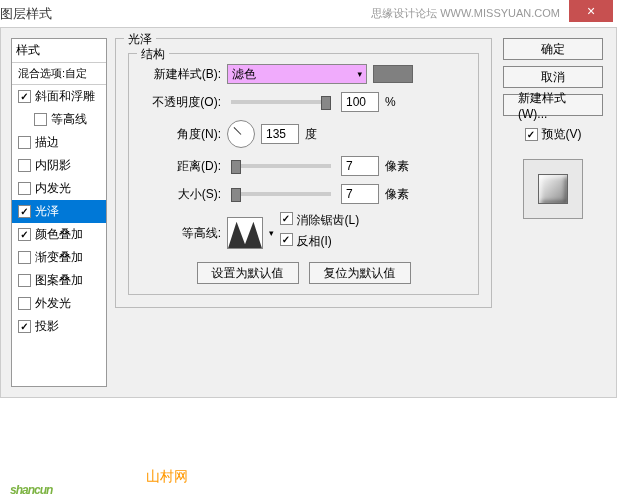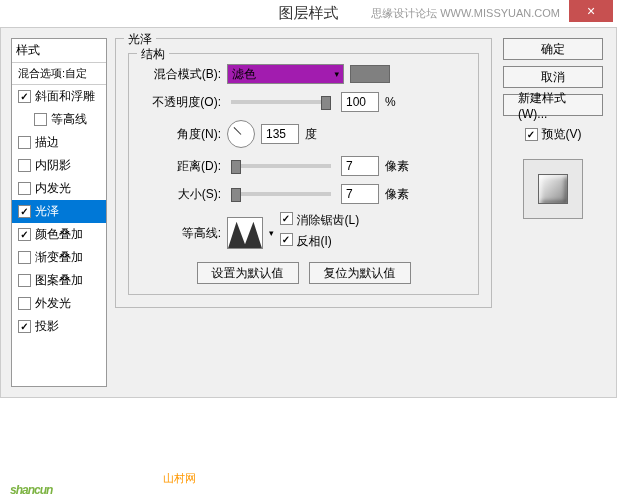--- a/index.html
+++ b/index.html
@@ -1,37 +1,37 @@
 <!DOCTYPE html>
 <html><head>
 <meta charset="utf-8">
 <style>
 *{box-sizing:border-box;margin:0;padding:0;font-family:"Microsoft YaHei",SimSun,sans-serif;font-size:12px}
 body{background:#fff;width:617px;height:504px;position:relative}
 .titlebar{height:28px;background:#fff;border-bottom:1px solid #ccc;display:flex;align-items:center;position:relative}
-.title{flex:1;text-align:center;font-size:15px;color:#333}
+.title{flex:1;text-align:left;font-size:13px;color:#333}
 .subtitle{position:absolute;right:57px;color:#999;font-size:11px}
 .close-btn{width:44px;height:22px;background:#c75050;color:#fff;display:flex;align-items:center;justify-content:center;font-size:14px;font-family:Arial;position:absolute;right:4px;top:0}
 .dialog-body{padding:10px;background:#f0f0f0;height:370px;display:flex;gap:8px;border:1px solid #ccc;border-top:none}
 .styles-panel{width:96px;border:1px solid #999;background:#fff}
 .styles-header{padding:3px 4px;border-bottom:1px solid #ccc}
 .styles-subheader{padding:3px 6px;border-bottom:1px solid #ccc;font-size:11px}
 .style-item{padding:3px 6px;display:flex;align-items:center;gap:4px;cursor:pointer}
 .style-item.selected{background:#0078d7;color:#fff}
 .style-item.indent{padding-left:22px}
 .checkbox{width:13px;height:13px;border:1px solid #888;background:#fff;display:inline-flex;align-items:center;justify-content:center;font-size:10px;color:#333}
 .checkbox.checked::after{content:"✓";color:#000;font-weight:bold}
 .style-item.selected .checkbox.checked::after{color:#000}
 .center-panel{flex:1;position:relative}
 .fieldset{border:1px solid #bbb;padding:8px 12px 12px;margin-bottom:8px;position:relative}
 .fieldset-title{position:absolute;top:-8px;left:8px;background:#f0f0f0;padding:0 4px;font-size:12px}
 .inner-fieldset{border:1px solid #bbb;padding:10px 12px;margin-top:6px;position:relative}
 .row{display:flex;align-items:center;margin-bottom:8px;gap:6px}
 .row-label{width:80px;text-align:right}
-.select-box{width:117px;height:20px;border:1px solid #888;background:#a21caf;padding:0 4px;display:flex;align-items:center;justify-content:space-between}
+.select-box{width:140px;height:20px;border:1px solid #888;background:#f0abfc;padding:0 4px;display:flex;align-items:center;justify-content:space-between}
 .select-arrow{font-size:9px}
 .color-swatch{width:40px;height:18px;background:#808080;border:1px solid #666}
 .slider{flex:1;max-width:100px;height:4px;background:#ccc;position:relative;margin:0 4px}
 .slider::after{content:"";position:absolute;width:8px;height:12px;background:#888;top:-4px;border:1px solid #555}
 .slider.full::after{right:0}
 .slider.start::after{left:0}
 .num-input{width:38px;height:20px;border:1px solid #888;background:#fff;padding:0 4px;text-align:left}
 .unit{width:30px}
 .angle-dial{width:28px;height:28px;border:1px solid #888;border-radius:50%;background:#fff;position:relative}
 .angle-dial::after{content:"";position:absolute;width:10px;height:1px;background:#333;top:50%;left:50%;transform-origin:left;transform:rotate(-135deg)}
@@ -40,21 +40,21 @@
 .check-row{display:flex;align-items:flex-start;gap:4px;margin-bottom:4px}
 .btn{height:22px;border:1px solid #888;background:#f5f5f5;padding:0 14px;cursor:pointer;display:inline-flex;align-items:center;justify-content:center}
 .btn-row{display:flex;gap:10px;justify-content:center;margin-top:4px}
 .right-panel{width:106px;display:flex;flex-direction:column;gap:6px;align-items:center}
 .right-panel .btn{width:100px}
 .preview-checkbox{display:flex;align-items:center;gap:4px;margin-top:4px}
 .preview-thumb{width:60px;height:60px;border:1px solid #999;background:#e8e8e8;margin-top:10px;display:flex;align-items:center;justify-content:center}
 .preview-inner{width:30px;height:30px;background:linear-gradient(135deg,#fff,#888);border:1px solid #666;box-shadow:inset 2px 2px 4px rgba(255,255,255,.8),inset -2px -2px 4px rgba(0,0,0,.4)}
 .watermark{position:absolute;bottom:8px;left:10px;font-size:32px;font-weight:bold;font-style:italic;color:#7cb342;letter-spacing:-1px}
 .watermark .net{display:block;font-size:10px;color:#ff9800;text-align:right;margin-top:-6px;font-style:normal}
-.wm-sub{position:absolute;bottom:18px;left:163px;font-size:11px;color:#ff9800}
+.wm-sub{position:absolute;bottom:18px;left:146px;font-size:14px;color:#ff9800}
 </style>
 </head>
 <body>
 
 <div class="titlebar">
   <div class="title">图层样式</div>
   <div class="subtitle">思缘设计论坛 WWW.MISSYUAN.COM</div>
   <div class="close-btn">×</div>
 </div>
 
@@ -111,21 +111,21 @@
       </div>
   </div>
 
   <div class="center-panel">
     <div class="fieldset">
       <div class="fieldset-title">光泽</div>
       <div class="inner-fieldset">
         <div class="fieldset-title">结构</div>
 
         <div class="row">
-          <div class="row-label">混合模式(B):</div>
+          <div class="row-label">新建样式(B):</div>
           <div class="select-box">
             <span>滤色</span>
             <span class="select-arrow">▾</span>
           </div>
           <div class="color-swatch"></div>
         </div>
 
         <div class="row">
           <div class="row-label">不透明度(O):</div>
           <div class="slider full"></div>

